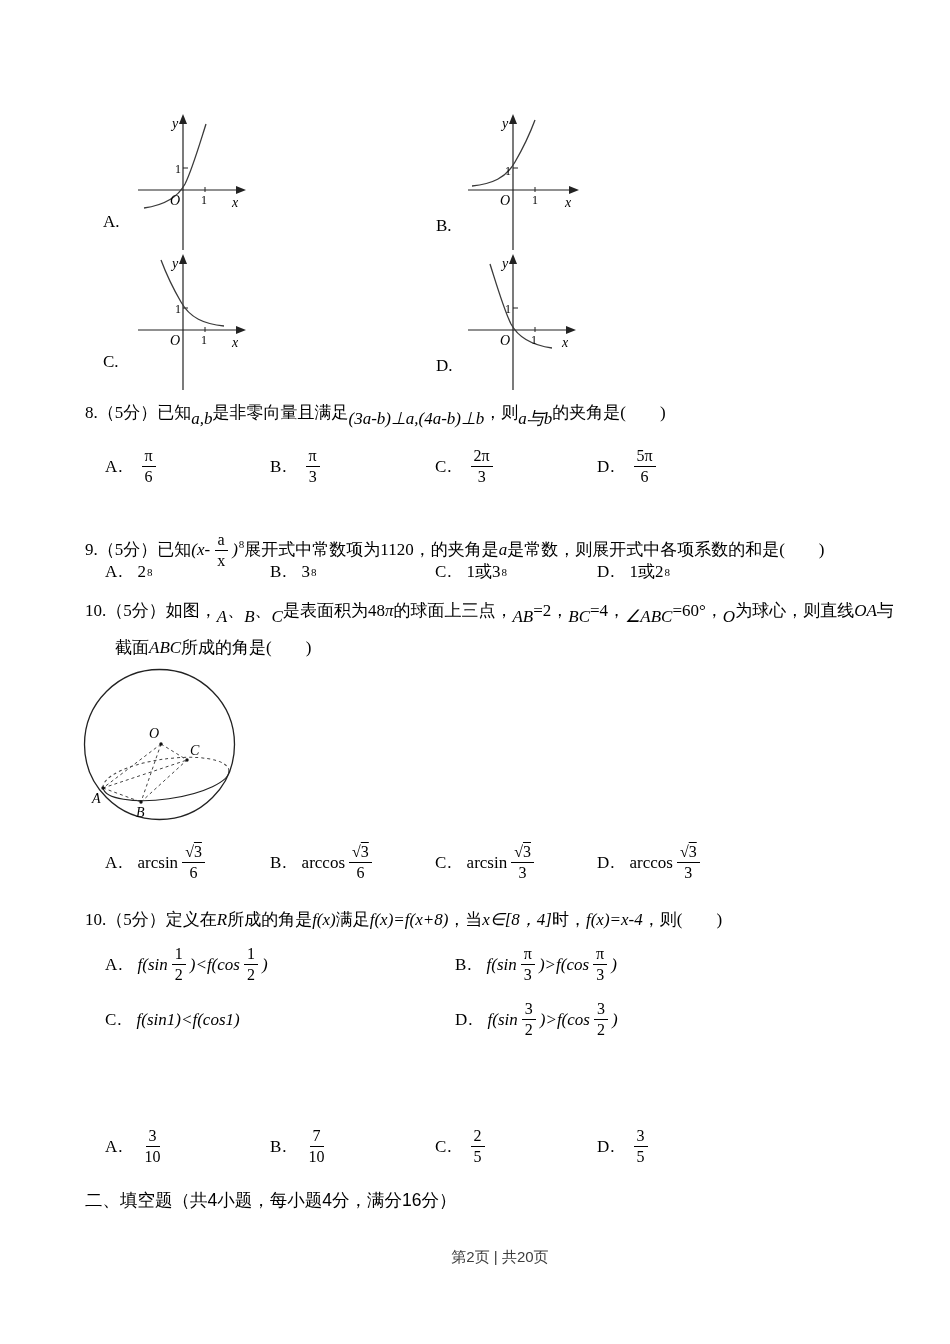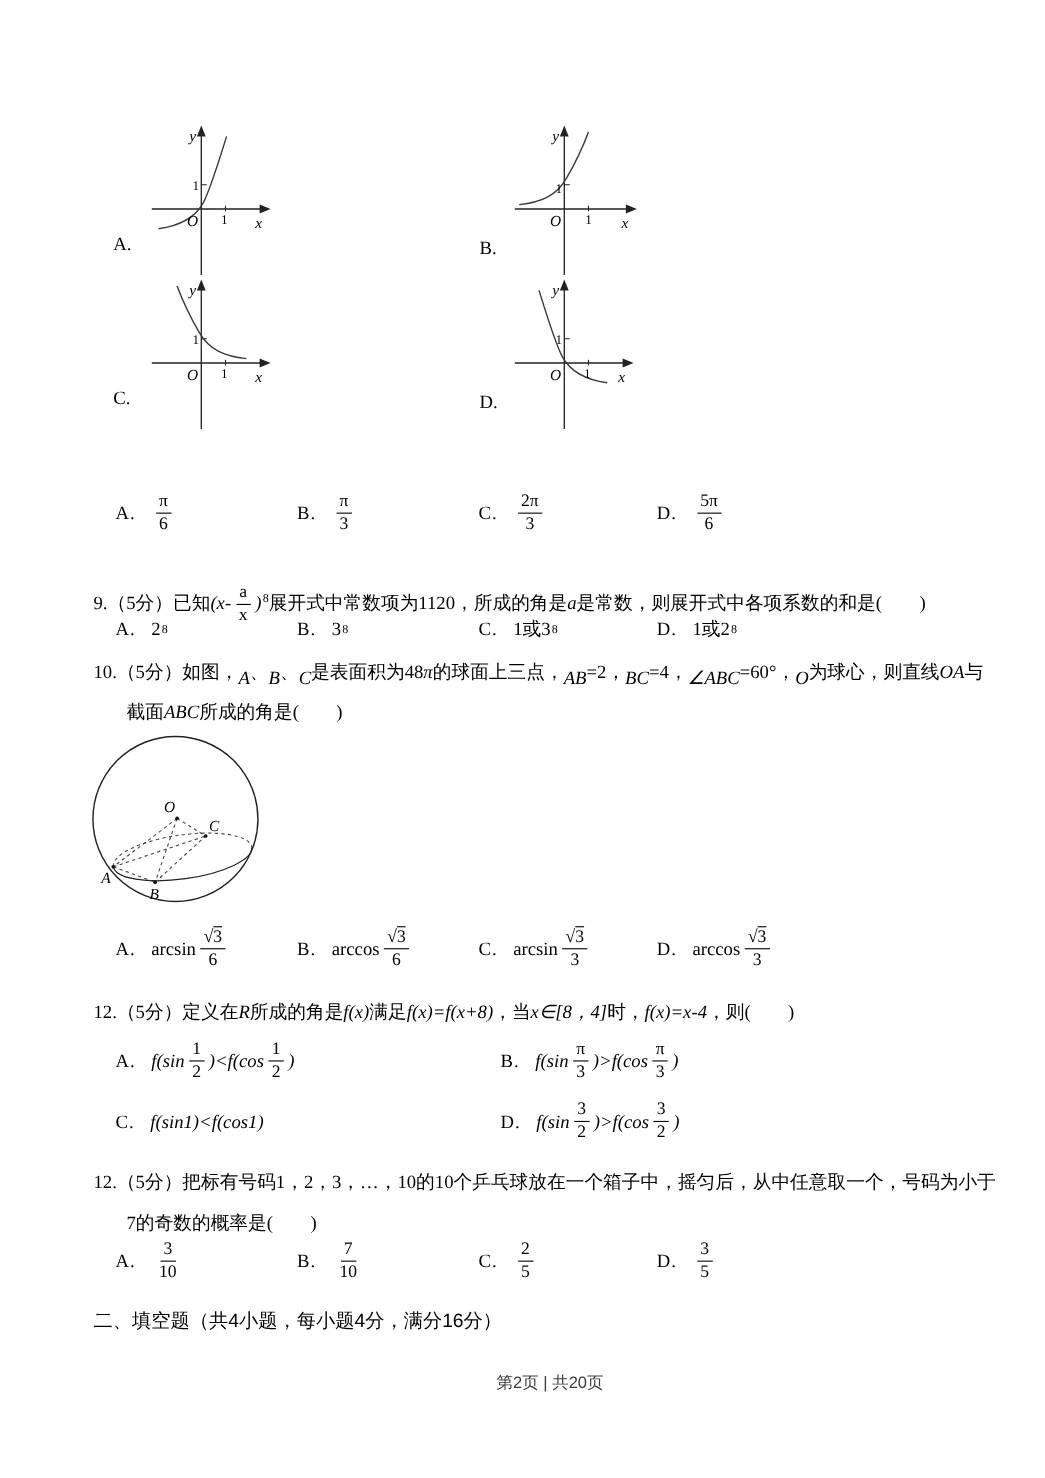--- a/index.html
+++ b/index.html
@@ -111,20 +111,21 @@
       <path d="M 32 12 C 39 34, 46 58, 53 72 C 60 85, 72 93, 94 96" fill="none" stroke="#3a3a3a" stroke-width="1.3"></path>
       <text x="44" y="16" class="axis-text">y</text>
       <text x="104" y="95" class="axis-text">x</text>
       <text x="42" y="93" class="axis-text">O</text>
       <text x="47" y="61" class="tick-text">1</text>
       <text x="73" y="92" class="tick-text">1</text>
     </svg>
   </div>
   <span class="glabel" style="left:436px;top:356px">D.</span>
 
+  <p class="stem" style="top:394px"><span>8.（5分）已知</span><span class="m low">a,b</span><span>是非零向量且满足</span><span class="m low">(3a-b)⊥a,(4a-b)⊥b</span><span>，则</span><span class="m low">a与b</span><span>的夹角是(　　)</span></p>
   <div class="opt-row cols4" style="top:446px">
       <span class="opt">
         <span class="olabel">A.</span>
         <span class="frac">
           <span class="fnum">π</span>
           <span class="fden">6</span>
         </span>
       </span>
       <span class="opt">
         <span class="olabel">B.</span>
@@ -145,21 +146,21 @@
         <span class="frac">
           <span class="fnum">5π</span>
           <span class="fden">6</span>
         </span>
       </span>
     </div>
 
   <p class="stem" style="top:526px"><span>9.（5分）已知</span><span class="m">(x-</span><span class="frac">
         <span class="fnum">a</span>
         <span class="fden">x</span>
-      </span><span class="m">)</span><sup class="msup">8</sup><span>展开式中常数项为1120，所成的角是</span><span class="m">a</span><span>是常数，则展开式中各项系数的和是(　　)</span></p>
+      </span><span class="m">)</span><sup class="msup">8</sup><span>展开式中常数项为1120，的夹角是</span><span class="m">a</span><span>是常数，则展开式中各项系数的和是(　　)</span></p>
   <div class="opt-row cols4" style="top:560px">
       <span class="opt">
         <span class="olabel">A.</span>
         <span>2</span>
         <sup class="msup">8</sup>
       </span>
       <span class="opt">
         <span class="olabel">B.</span>
         <span>3</span>
         <sup class="msup">8</sup>
@@ -230,21 +231,21 @@
       <span class="opt">
         <span class="olabel">D.</span>
         <span>arccos</span>
         <span class="frac">
           <span class="fnum"><span>√</span><span class="ol">3</span></span>
           <span class="fden">3</span>
         </span>
       </span>
     </div>
 
-  <p class="stem" style="top:901px"><span>12.（5分）定义在</span><span class="m">R</span><span>所成的角是</span><span class="m">f(x)</span><span>满足</span><span class="m">f(x)=f(x+8)</span><span>，当</span><span class="m">x∈[8，4]</span><span>时，</span><span class="m">f(x)=x-4</span><span>，则(　　)</span></p>
+  <p class="stem" style="top:901px"><span>10.（5分）定义在</span><span class="m">R</span><span>所成的角是</span><span class="m">f(x)</span><span>满足</span><span class="m">f(x)=f(x+8)</span><span>，当</span><span class="m">x∈[8，4]</span><span>时，</span><span class="m">f(x)=x-4</span><span>，则(　　)</span></p>
   <div class="opt-row cols2" style="top:944px">
       <span class="opt">
         <span class="olabel">A.</span>
         <span class="m">f(sin</span>
         <span class="frac">
           <span class="fnum">1</span>
           <span class="fden">2</span>
         </span>
         <span class="m">)&lt;f(cos</span>
         <span class="frac">
@@ -282,21 +283,20 @@
         </span>
         <span class="m">)&gt;f(cos</span>
         <span class="frac">
           <span class="fnum">3</span>
           <span class="fden">2</span>
         </span>
         <span class="m">)</span>
       </span>
     </div>
 
-  <p class="stem" style="top:1056px"><span>12.（5分）把标有号码1，2，3，…，10的10个乒乓球放在一个箱子中，摇匀后，从中任意取一个，号码为小于7的奇数的概率是(　　)</span></p>
   <div class="opt-row cols4" style="top:1126px">
       <span class="opt">
         <span class="olabel">A.</span>
         <span class="frac">
           <span class="fnum">3</span>
           <span class="fden">10</span>
         </span>
       </span>
       <span class="opt">
         <span class="olabel">B.</span>

